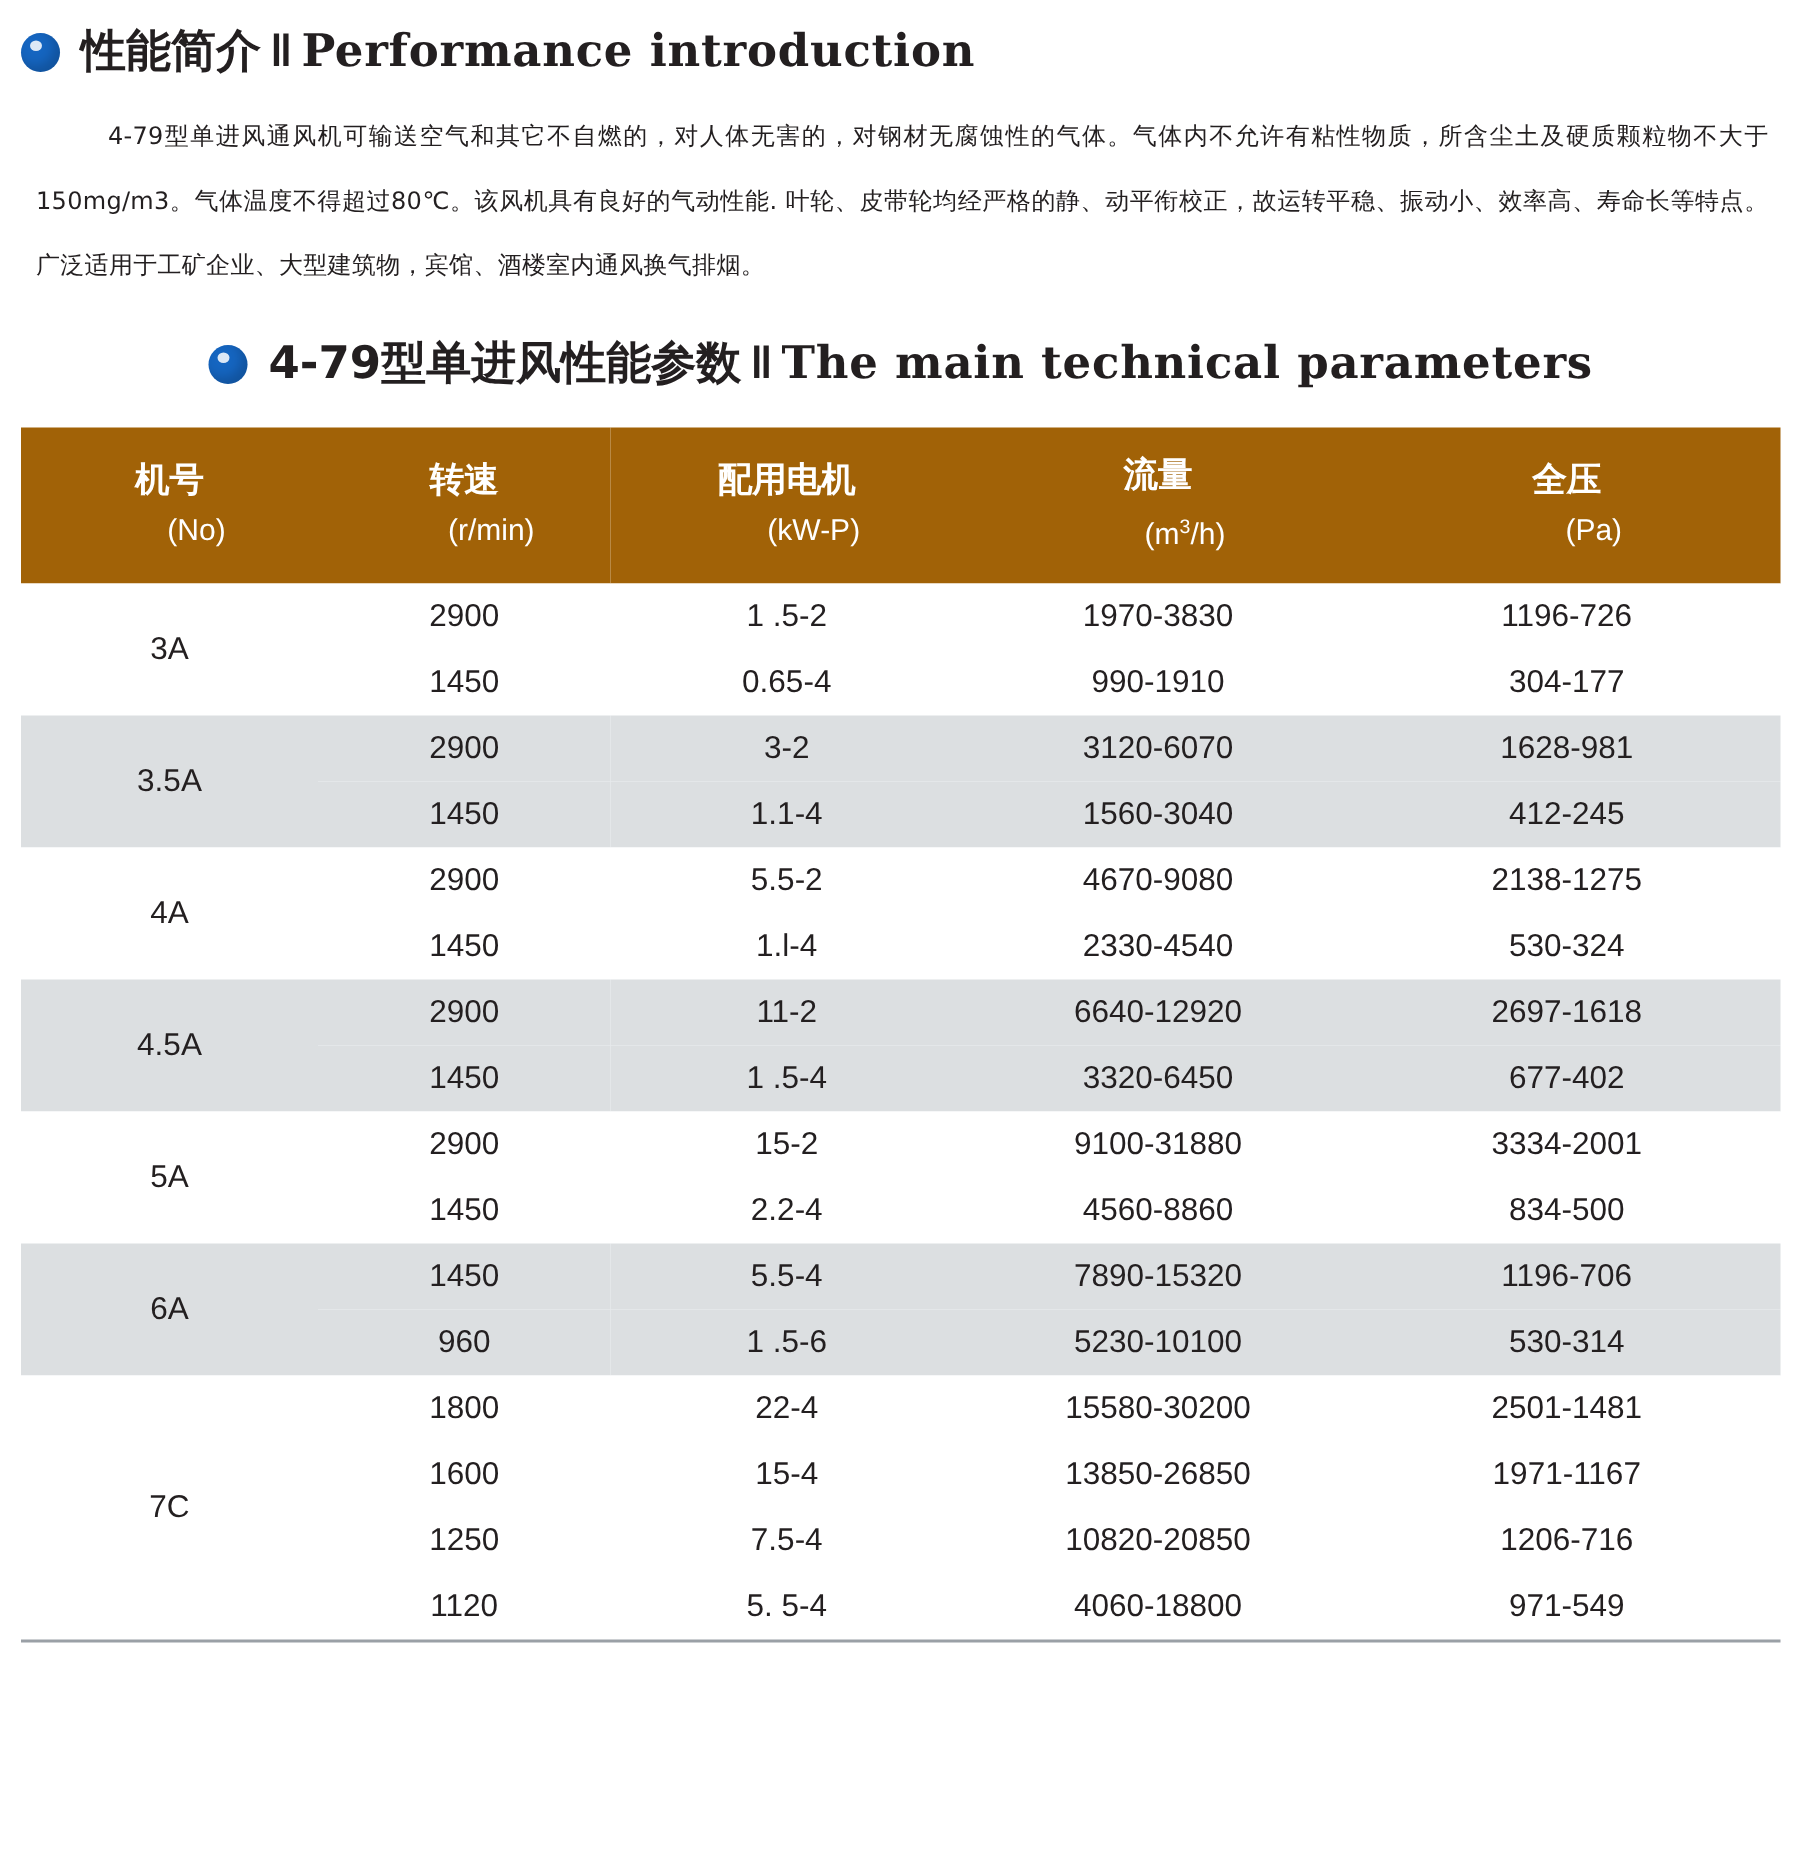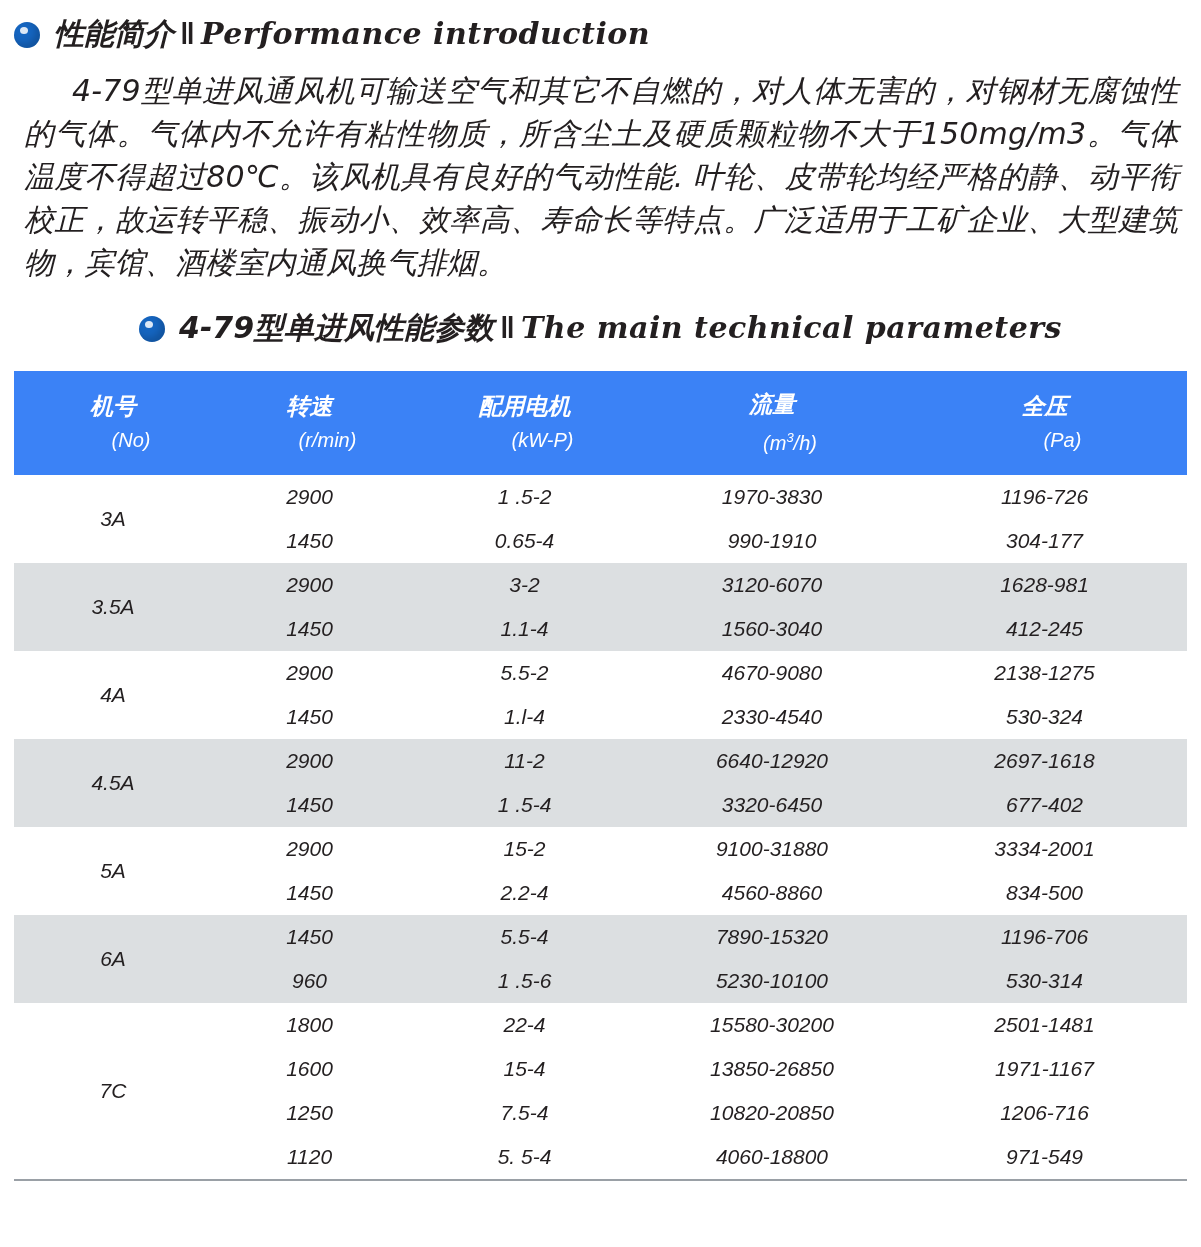--- a/index.html
+++ b/index.html
@@ -14,21 +14,20 @@
     color: #231f20;
     position: relative;
     overflow: hidden;
   }
   .page {
     width: 1201px;
     height: 1247px;
     position: relative;
     box-sizing: border-box;
     padding: 0 14px;
-    font-style: italic;
   }
 
   
   .section-head {
     display: flex;
     align-items: center;
     gap: 14px;
     margin: 0;
     padding-top: 14px;
   }
@@ -68,21 +67,21 @@
   }
   .head-en {
     font-family: "DejaVu Serif", "Liberation Serif", serif;
     font-weight: bold;
     letter-spacing: 0.5px;
   }
 
   
   .intro {
     font-family: "DejaVu Sans", "Liberation Sans", sans-serif;
-    font-size: 30px;
+    font-size: 16px;
     line-height: 43px;
     color: #231f20;
     text-indent: 48px;
     text-align: justify;
     margin: 14px 8px 0 10px;
     letter-spacing: 0.2px;
   }
 
   .head-2 {
     padding-top: 24px;
@@ -90,21 +89,21 @@
   }
 
   
   table.params {
     margin: 22px 0 0 0;
     border-collapse: collapse;
     width: 1173px;
     table-layout: fixed;
   }
   table.params thead th {
-    background: #3b82f6;
+    background: #a16207;
     color: #ffffff;
     font-weight: normal;
     padding: 0;
     height: 104px;
     vertical-align: middle;
   }
   .th-inner {
     display: flex;
     flex-direction: column;
     align-items: center;

